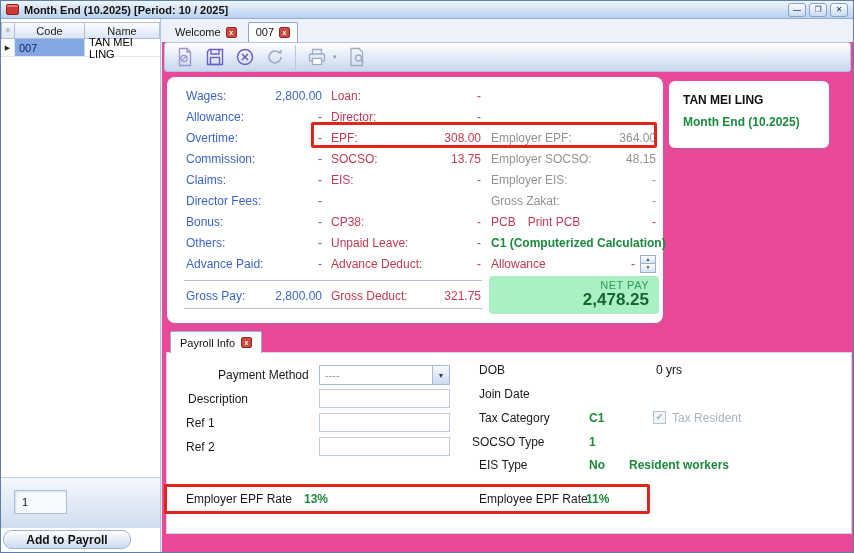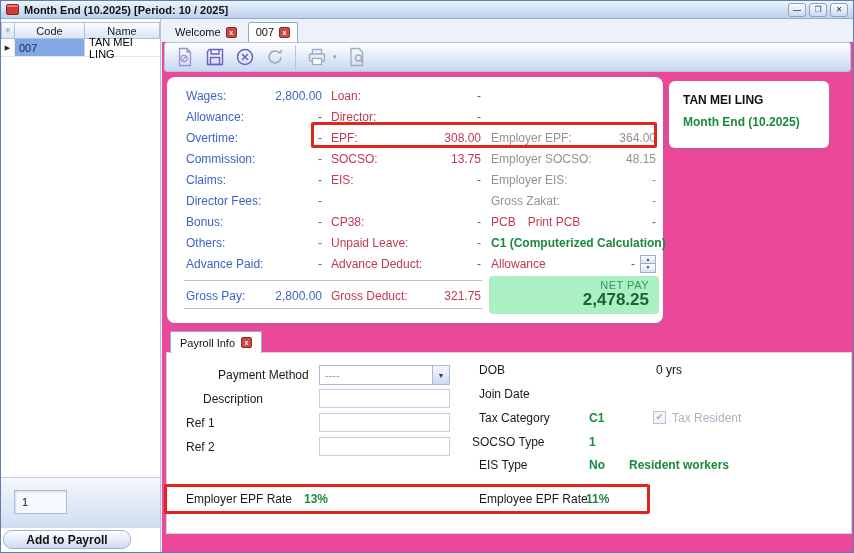--- a/index.html
+++ b/index.html
@@ -391,21 +391,21 @@
 
       <div class="pi-panel">
 
         <span class="pi-label" style="left:19px; top:12px;margin-left:32px;">Payment Method</span>
         <div class="combo">
           <span class="combo-val">----</span>
           <span class="combo-btn">
             <span class="combo-caret">▼</span>
           </span>
         </div>
-        <span class="pi-label" style="left:36px; top:36px;">Description</span>
+        <span class="pi-label" style="left:21px; top:36px;">Description</span>
         <input class="txt" style="top: 36px;" value="">
         <span class="pi-label" style="left:19px; top:60px;">Ref 1</span>
         <input class="txt" style="top: 60px;" value="">
         <span class="pi-label" style="left:19px; top:84px;">Ref 2</span>
         <input class="txt" style="top: 84px;" value="">
 
         <span class="pi-label" style="left:312px; top:7px;">DOB</span>
         <span class="pi-plain" style="left:489px; top:7px;">0 yrs</span>
         <span class="pi-label" style="left:312px; top:31px;">Join Date</span>
         <span class="pi-label" style="left:312px; top:55px;">Tax Category</span>

